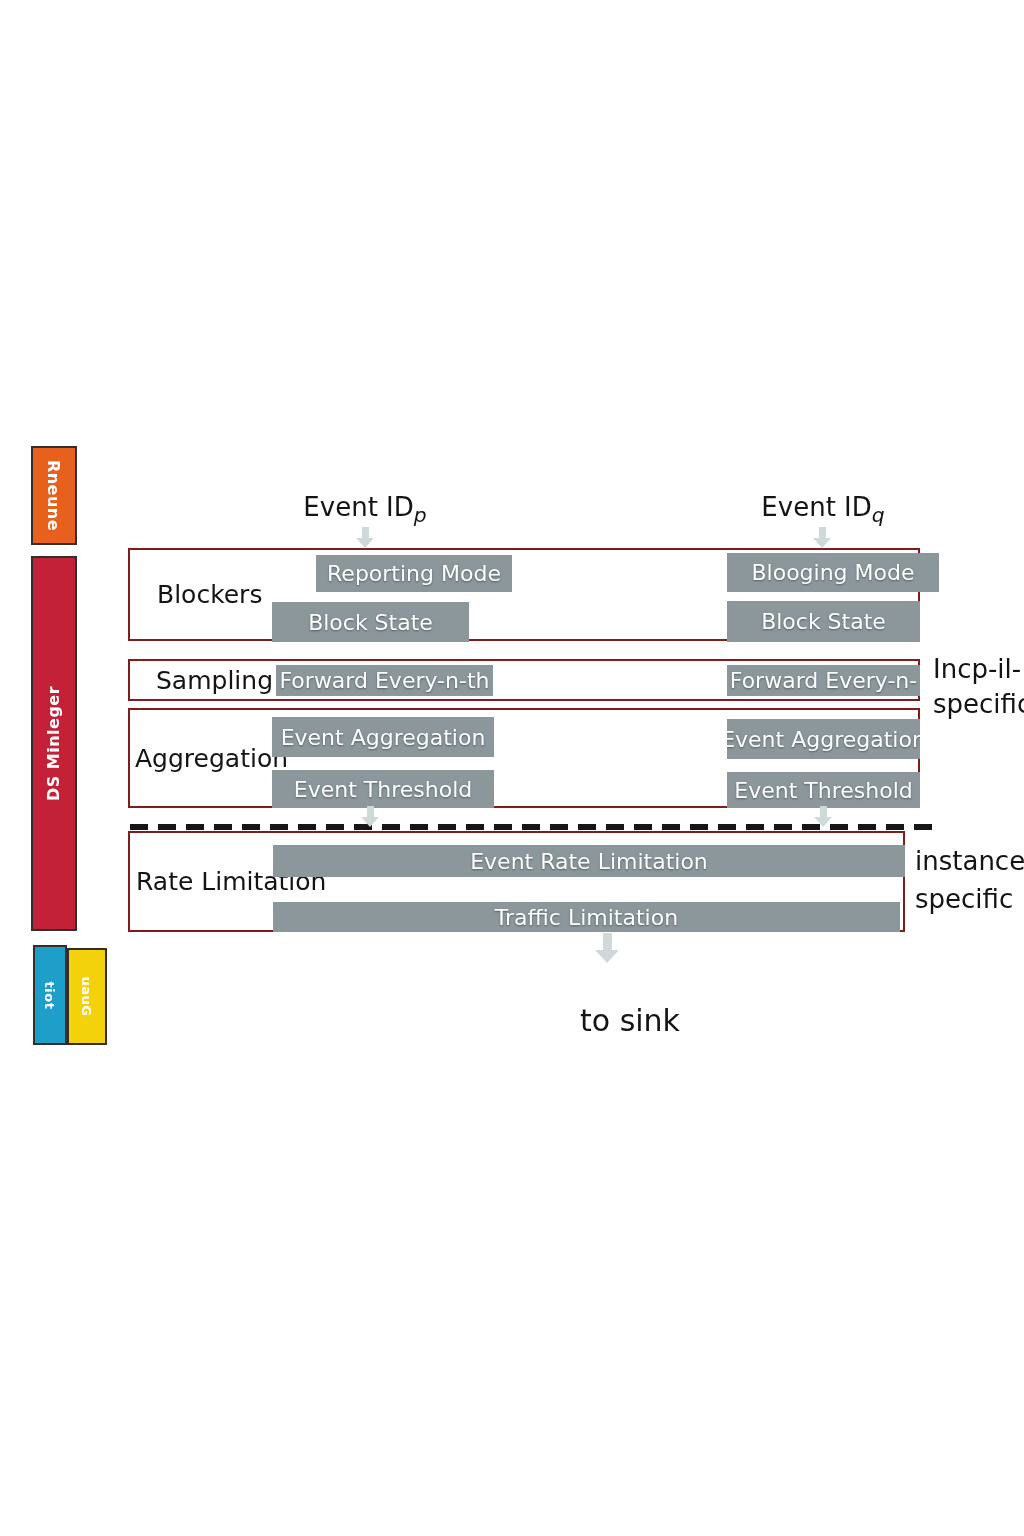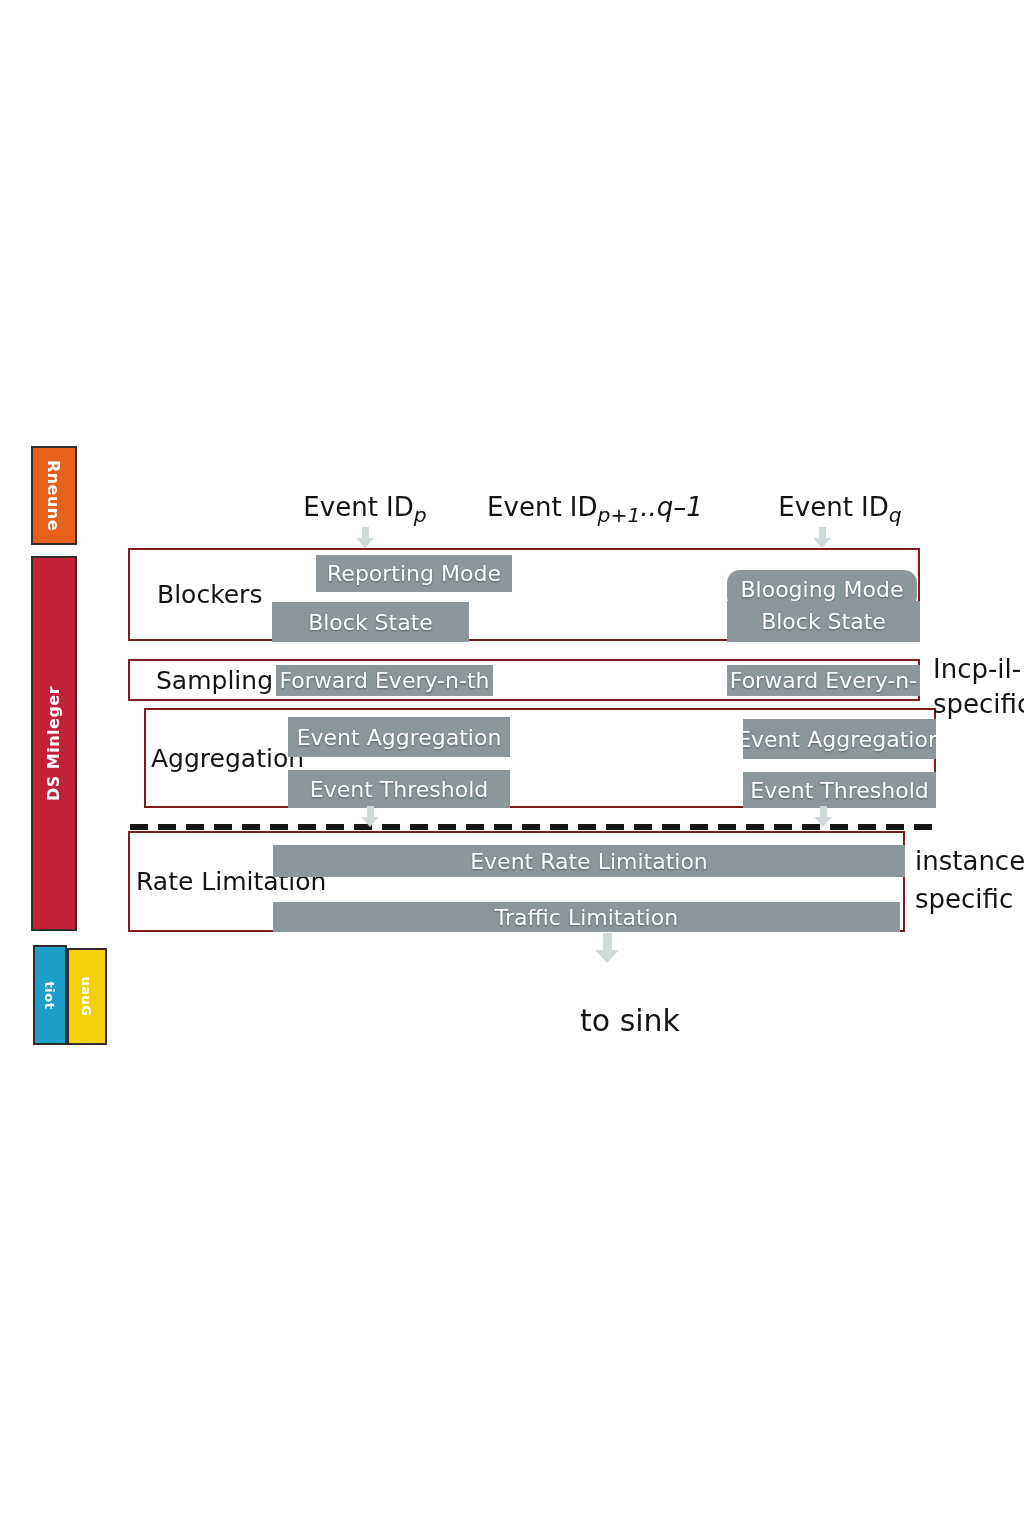--- a/index.html
+++ b/index.html
@@ -20,27 +20,27 @@
   .bar-blue span{font-size:13px;}
   .bar-yellow{left:67px;top:948px;width:40px;height:97px;background:#f4d20b;}
   .bar-yellow span{font-size:13px;}
 
   
   .hdr{position:absolute;top:492px;font-size:26px;color:#141414;text-align:center;white-space:nowrap;}
   .hdr sub{font-style:italic;font-size:0.78em;}
   .hdr .ital{font-style:italic;}
   .hdr-left{left:290px;width:150px;}
   .hdr-mid{left:470px;width:250px;}
-  .hdr-right{left:765px;width:150px;text-align:center;}
+  .hdr-right{left:748px;width:150px;text-align:center;}
 
   
   .rowrect{position:absolute;box-sizing:border-box;border:2px solid #7f1d1d;background:#fff;}
   .row-blockers{left:128px;top:548px;width:792px;height:93px;}
   .row-sampling{left:128px;top:659px;width:792px;height:42px;}
-  .row-aggregation{left:144px;top:708px;width:792px;height:100px;}
+  .row-aggregation{left:128px;top:708px;width:792px;height:100px;}
   .row-rate{left:128px;top:831px;width:777px;height:101px;}
   .rowlabel{position:absolute;top:0;bottom:0;display:flex;align-items:center;
             font-size:25px;color:#141414;white-space:nowrap;z-index:0;}
 
   
   .gbox{position:absolute;background:#8c979b;color:#fff;display:flex;align-items:center;
         justify-content:center;font-size:22px;white-space:nowrap;overflow:hidden;z-index:1;
         text-shadow:0 1px 2px rgba(73,83,86,.85);}
 
   
@@ -80,41 +80,38 @@
   <div class="vbar bar-blue">
     <span class="rot-cw">tiot</span>
   </div>
   <div class="vbar bar-yellow">
     <span class="rot-cw">uauG</span>
   </div>
 
   <div class="hdr hdr-left">
     <span>Event ID</span><sub>p</sub>
   </div>
-  <div class="hdr hdr-mid">
-    <span>Event ID</span><sub>p+1</sub><span class="ital">..q–1</span>
-  </div>
   <div class="hdr hdr-right">
     <span>Event ID</span><sub>q</sub>
   </div>
 
   <div class="arrow-down" style="left:356px;top:527px;">
     <div class="stem"></div>
       <div class="head"></div>
   </div>
   <div class="arrow-down" style="left:813px;top:527px;">
     <div class="stem"></div>
       <div class="head"></div>
   </div>
 
   <div class="rowrect row-blockers">
     <div class="rowlabel" style="left:27px;">Blockers</div>
     <div class="gbox" style="left:142px;top:5px;width:196px;height:37px;margin-left:44px;">Reporting Mode</div>
     <div class="gbox" style="left:142px;top:52px;width:197px;height:40px;">Block State</div>
-    <div class="gbox" style="left:597px;top:20px;width:190px;height:39px;border-radius:13px;">Blooging Mode</div>
+    <div class="gbox" style="left:597px;top:3px;width:212px;height:39px;">Blooging Mode</div>
     <div class="gbox" style="left:597px;top:51px;width:193px;height:41px;">Block State</div>
   </div>
 
   <div class="rowrect row-sampling">
     <div class="rowlabel" style="left:26px;">Sampling</div>
     <div class="gbox" style="left:146px;top:4px;width:217px;height:31px;">Forward Every-n-th</div>
     <div class="gbox" style="left:597px;top:4px;width:193px;height:31px;">Forward Every-n-</div>
   </div>
 
   <div class="rowrect row-aggregation">

